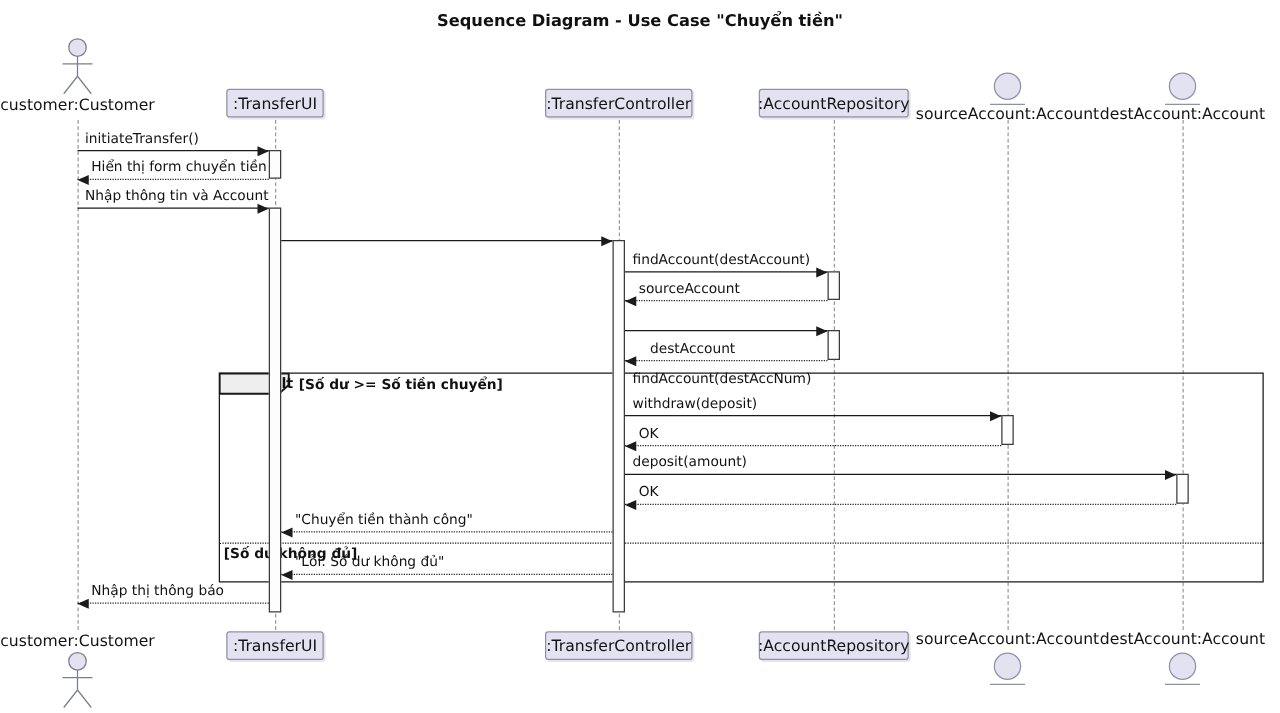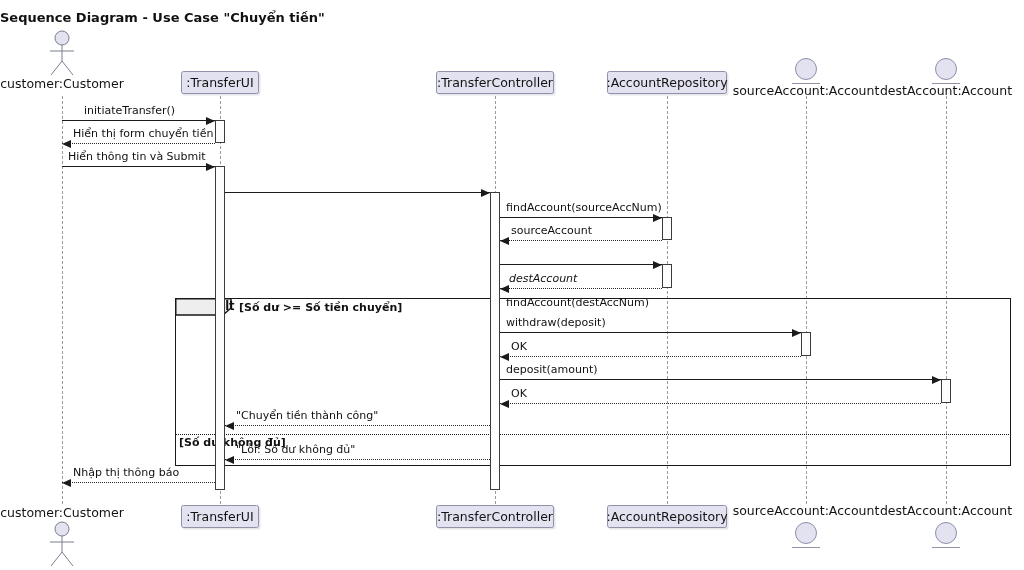--- a/index.html
+++ b/index.html
@@ -1,21 +1,21 @@
 <!DOCTYPE html>
 <html><head>
 <meta charset="utf-8">
 <style>
   html,body{margin:0;padding:0;background:#fff;}
   .canvas{
     position:relative;width:1024px;height:570px;background:#fff;
     font-family:"DejaVu Sans","Liberation Sans",sans-serif;overflow:hidden;
   }
   .title{
-    position:absolute;top:10px;left:0;width:1024px;text-align:left;
+    position:absolute;top:10px;left:0;width:1024px;text-align:center;
     font-size:13px;font-weight:bold;color:#111;
   }
   .lifeline{position:absolute;width:0;border-left:1px dashed #9a9aa0;}
   .act-bar{
     position:absolute;width:10px;box-sizing:border-box;
     background:#fdfdfd;border:1px solid #3b3b3b;
   }
   .msg-line{position:absolute;height:0;border-top:1px solid #1b1b1b;}
   .msg-line.dotted{border-top:1px dotted #2a2a2a;}
   .arrowhead{position:absolute;width:0;height:0;border-top:4px solid transparent;border-bottom:4px solid transparent;}
@@ -63,41 +63,41 @@
     <div class="guard" style="left: 179px; top: 436px;">[Số dư không đủ]</div>
     <div class="act-bar" style="left: 215px; top: 120px; height: 23px;"></div>
     <div class="act-bar" style="left: 215px; top: 166px; height: 324px;"></div>
     <div class="act-bar" style="left: 490px; top: 192px; height: 298px;"></div>
     <div class="act-bar" style="left: 662px; top: 217px; height: 23px;"></div>
     <div class="act-bar" style="left: 662px; top: 264px; height: 24px;"></div>
     <div class="act-bar" style="left: 801px; top: 332px; height: 24px;"></div>
     <div class="act-bar" style="left: 941px; top: 379px; height: 24px;"></div>
     <div class="msg-line" style="left: 62px; top: 120px; width: 153px;"></div>
     <div class="arrowhead right" style="left: 206px; top: 116.5px;"></div>
-    <div class="msg-label" style="left: 84px; top: 104px;">initiateTransfer()</div>
+    <div class="msg-label" style="left: 68px; top: 104px;">initiateTransfer()</div>
     <div class="msg-line dotted" style="left: 62px; top: 143px; width: 153px;"></div>
     <div class="arrowhead left" style="left: 62px; top: 139.5px;"></div>
     <div class="msg-label" style="left: 73px; top: 127px;">Hiển thị form chuyển tiền</div>
     <div class="msg-line" style="left: 62px; top: 166px; width: 153px;"></div>
     <div class="arrowhead right" style="left: 206px; top: 162.5px;"></div>
-    <div class="msg-label" style="left: 68px; top: 150px;">Hiển thông tin và Submit</div>
+    <div class="msg-label" style="left: 68px; top: 150px;">Nhập thông tin và Account</div>
     <div class="msg-line" style="left: 225px; top: 192px; width: 265px;"></div>
     <div class="arrowhead right" style="left: 481px; top: 188.5px;"></div>
     <div class="msg-line" style="left: 500px; top: 217px; width: 162px;"></div>
     <div class="arrowhead right" style="left: 653px; top: 213.5px;"></div>
-    <div class="msg-label" style="left: 506px; top: 201px;">findAccount(sourceAccNum)</div>
+    <div class="msg-label" style="left: 506px; top: 201px;">findAccount(destAccount)</div>
     <div class="msg-line dotted" style="left: 500px; top: 240px; width: 162px;"></div>
     <div class="arrowhead left" style="left: 500px; top: 236.5px;"></div>
     <div class="msg-label" style="left: 511px; top: 224px;">sourceAccount</div>
     <div class="msg-line" style="left: 500px; top: 264px; width: 162px;"></div>
     <div class="arrowhead right" style="left: 653px; top: 260.5px;"></div>
     <div class="msg-label" style="left: 506px; top: 248px; margin-top: 48px;">findAccount(destAccNum)</div>
     <div class="msg-line dotted" style="left: 500px; top: 288px; width: 162px;"></div>
     <div class="arrowhead left" style="left: 500px; top: 284.5px;"></div>
-    <div class="msg-label" style="left: 509px; top: 272px; font-style: italic;">destAccount</div>
+    <div class="msg-label" style="left: 520px; top: 272px;">destAccount</div>
     <div class="msg-line" style="left: 500px; top: 332px; width: 301px;"></div>
     <div class="arrowhead right" style="left: 792px; top: 328.5px;"></div>
     <div class="msg-label" style="left: 506px; top: 316px;">withdraw(deposit)</div>
     <div class="msg-line dotted" style="left: 500px; top: 356px; width: 301px;"></div>
     <div class="arrowhead left" style="left: 500px; top: 352.5px;"></div>
     <div class="msg-label" style="left: 511px; top: 340px;">OK</div>
     <div class="msg-line" style="left: 500px; top: 379px; width: 441px;"></div>
     <div class="arrowhead right" style="left: 932px; top: 375.5px;"></div>
     <div class="msg-label" style="left: 506px; top: 363px;">deposit(amount)</div>
     <div class="msg-line dotted" style="left: 500px; top: 403px; width: 441px;"></div>

